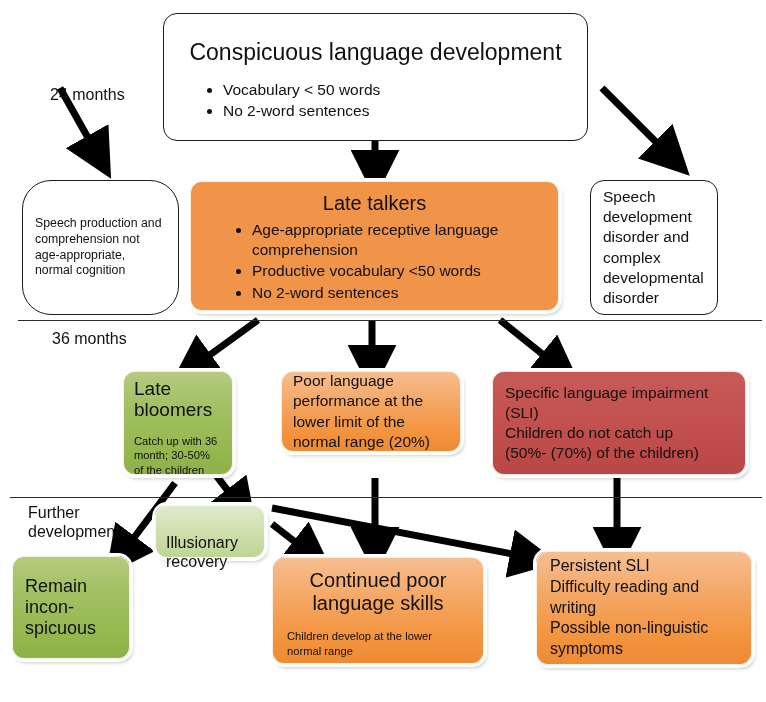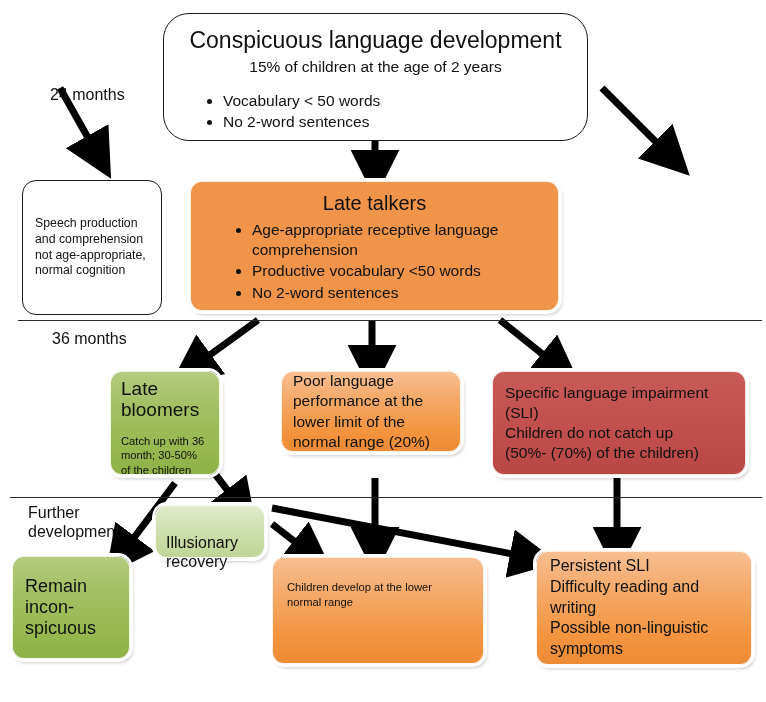--- a/index.html
+++ b/index.html
@@ -122,44 +122,46 @@
   </svg>
 
   <div class="divider" style="left:18px; top:320px; width:744px;"></div>
   <div class="divider" style="left:10px; top:497px; width:752px;"></div>
 
   <div class="stage-label" style="left:50px; top:86px;">24 months</div>
   <div class="stage-label" style="left:52px; top:330px;">36 months</div>
   <div class="stage-label" style="left:28px; top:504px;">Further
 development</div>
 
-  <div class="box plain" style="left:163px; top:13px; width:425px; height:128px; padding:10px 14px; justify-content:flex-start;border-radius:26px;">
+  <div class="box plain" style="left:163px; top:13px; width:425px; height:128px; padding:22px 14px; justify-content:flex-start;">
     <div class="title-lg center" style="margin-top:4px;">Conspicuous language development</div>
-    <div class="body-md center" style="margin-top:3px;">15% of children at the age of 2 years</div>
     <ul class="bullets body-md" style="margin-top:13px;">
       <li>Vocabulary &lt; 50 words</li>
       <li>No 2-word sentences</li>
     </ul>
   </div>
 
-  <div class="box plain pad" style="left:22px; top:180px; width:140px; height:135px;">
+  <div class="box plain pad" style="left:22px; top:180px; width:157px; height:135px;border-radius:29px;">
     <div class="body-sm">Speech production and comprehension not age-appropriate, normal cognition</div>
   </div>
 
   <div class="box filled fill-orange-flat" style="left:190px; top:181px; width:369px; height:130px; padding:6px 10px; justify-content:flex-start;">
     <div class="title-md center" style="margin-top:4px;">Late talkers</div>
     <ul class="bullets body-md" style="margin-top:4px; padding-left:40px;">
       <li>Age-appropriate receptive language comprehension</li>
       <li>Productive vocabulary &lt;50 words</li>
       <li>No 2-word sentences</li>
     </ul>
   </div>
 
+  <div class="box plain pad" style="left:590px; top:180px; width:128px; height:135px;">
+    <div class="body-md">Speech development disorder and complex developmental disorder</div>
+  </div>
 
-  <div class="box filled fill-green-grad" style="left:110px; top:371px; width:110px; height:104px; padding:6px 10px; justify-content:flex-start;">
+  <div class="box filled fill-green-grad" style="left:123px; top:371px; width:110px; height:104px; padding:6px 10px; justify-content:flex-start;">
     <div class="title-sm" style="white-space:pre-line; font-size:19px; line-height:1.12;">Late
 bloomers</div>
     <div class="body-xs" style="margin-top:13px;">Catch up with 36 month; 30-50% of the children</div>
   </div>
 
   <div class="box filled fill-orange-grad" style="left:281px; top:371px; width:180px; height:81px; padding:6px 11px;">
     <div class="body-md">Poor language performance at the lower limit of the normal range (20%)</div>
   </div>
 
   <div class="box filled fill-red" style="left:492px; top:371px; width:254px; height:104px; padding:22px 12px;">
@@ -170,20 +172,21 @@
 
   <div class="box filled fill-green-grad" style="left:12px; top:556px; width:118px; height:103px; padding:6px 12px;">
     <div style="font-size:18px; line-height:1.18;">Remain incon-spicuous</div>
   </div>
 
   <div class="box filled fill-green-light" style="left:155px; top:505px; width:110px; height:53px; padding:4px 10px;">
     <div style="font-size:16px; line-height:1.18;margin-top:43px;">Illusionary recovery</div>
   </div>
 
   <div class="box filled fill-orange-grad" style="left:272px; top:557px; width:212px; height:107px; padding:8px 14px; justify-content:flex-start;">
+    <div class="title-md center" style="margin-top:3px;">Continued poor language skills</div>
     <div class="body-xs" style="margin-top:14px;">Children develop at the lower normal range</div>
   </div>
 
   <div class="box filled fill-orange-grad" style="left:536px; top:551px; width:216px; height:114px; padding:19px 13px;">
     <div style="white-space:pre-line; font-size:16px; line-height:1.30;">Persistent SLI
 Difficulty reading and writing
 Possible non-linguistic symptoms</div>
   </div>
 
 </div>

